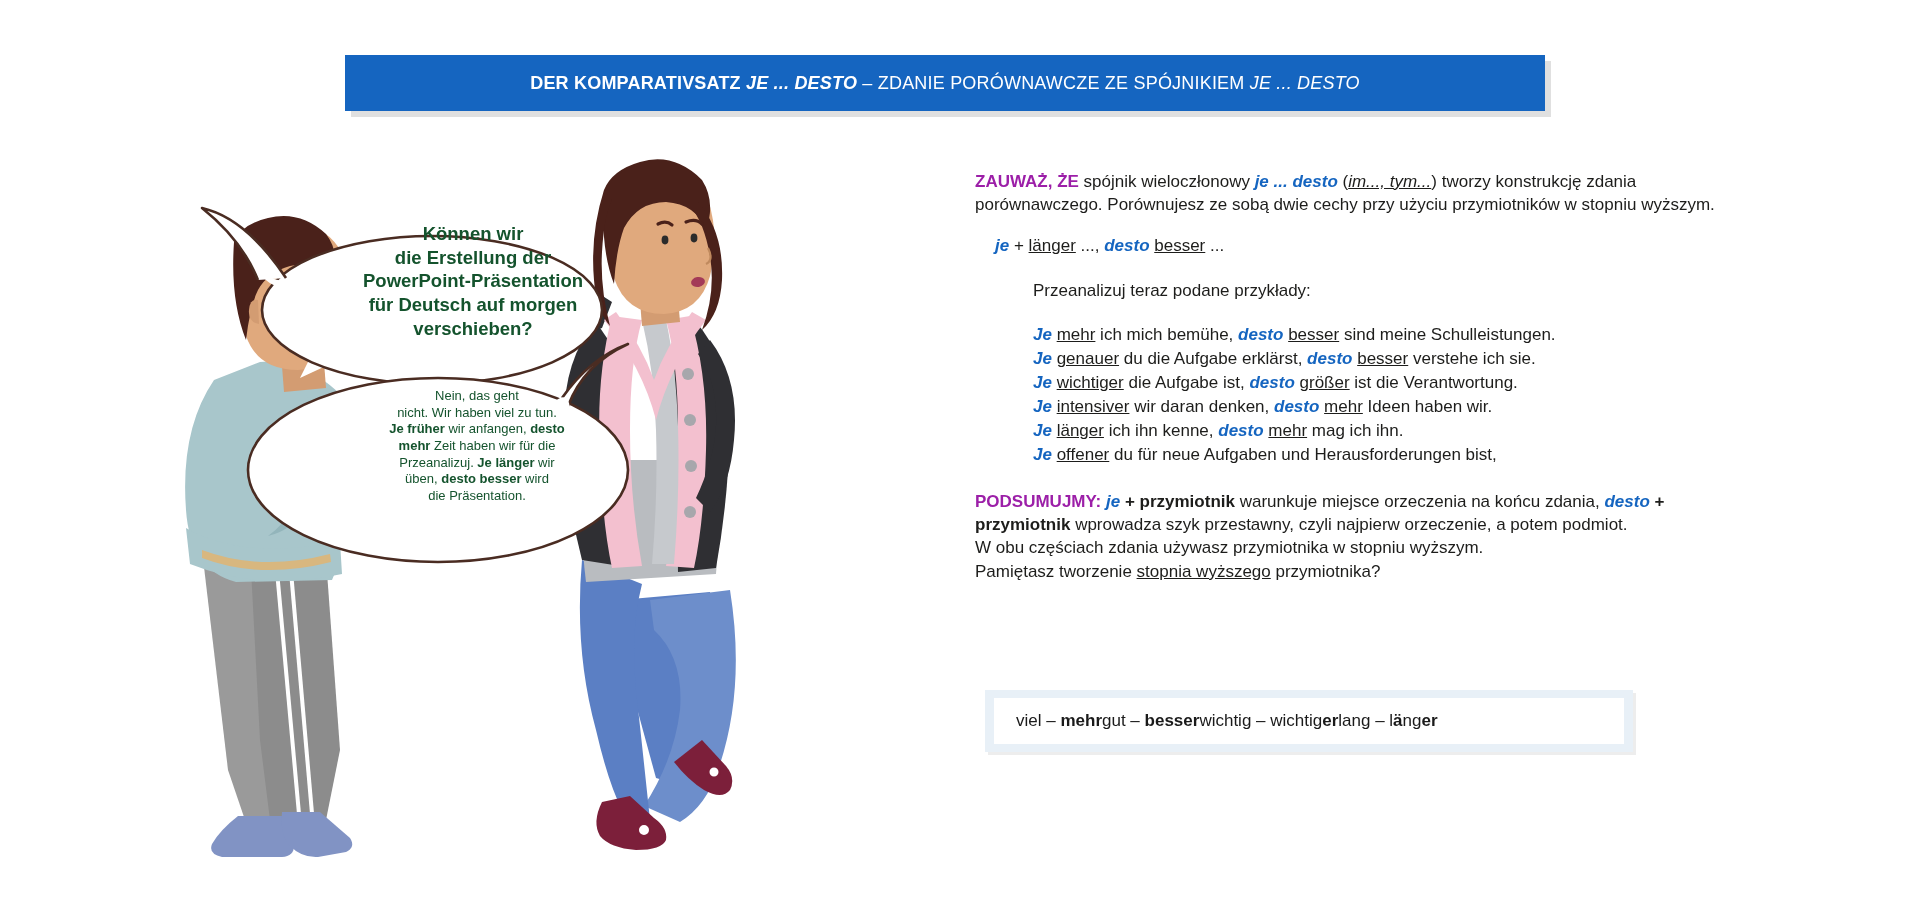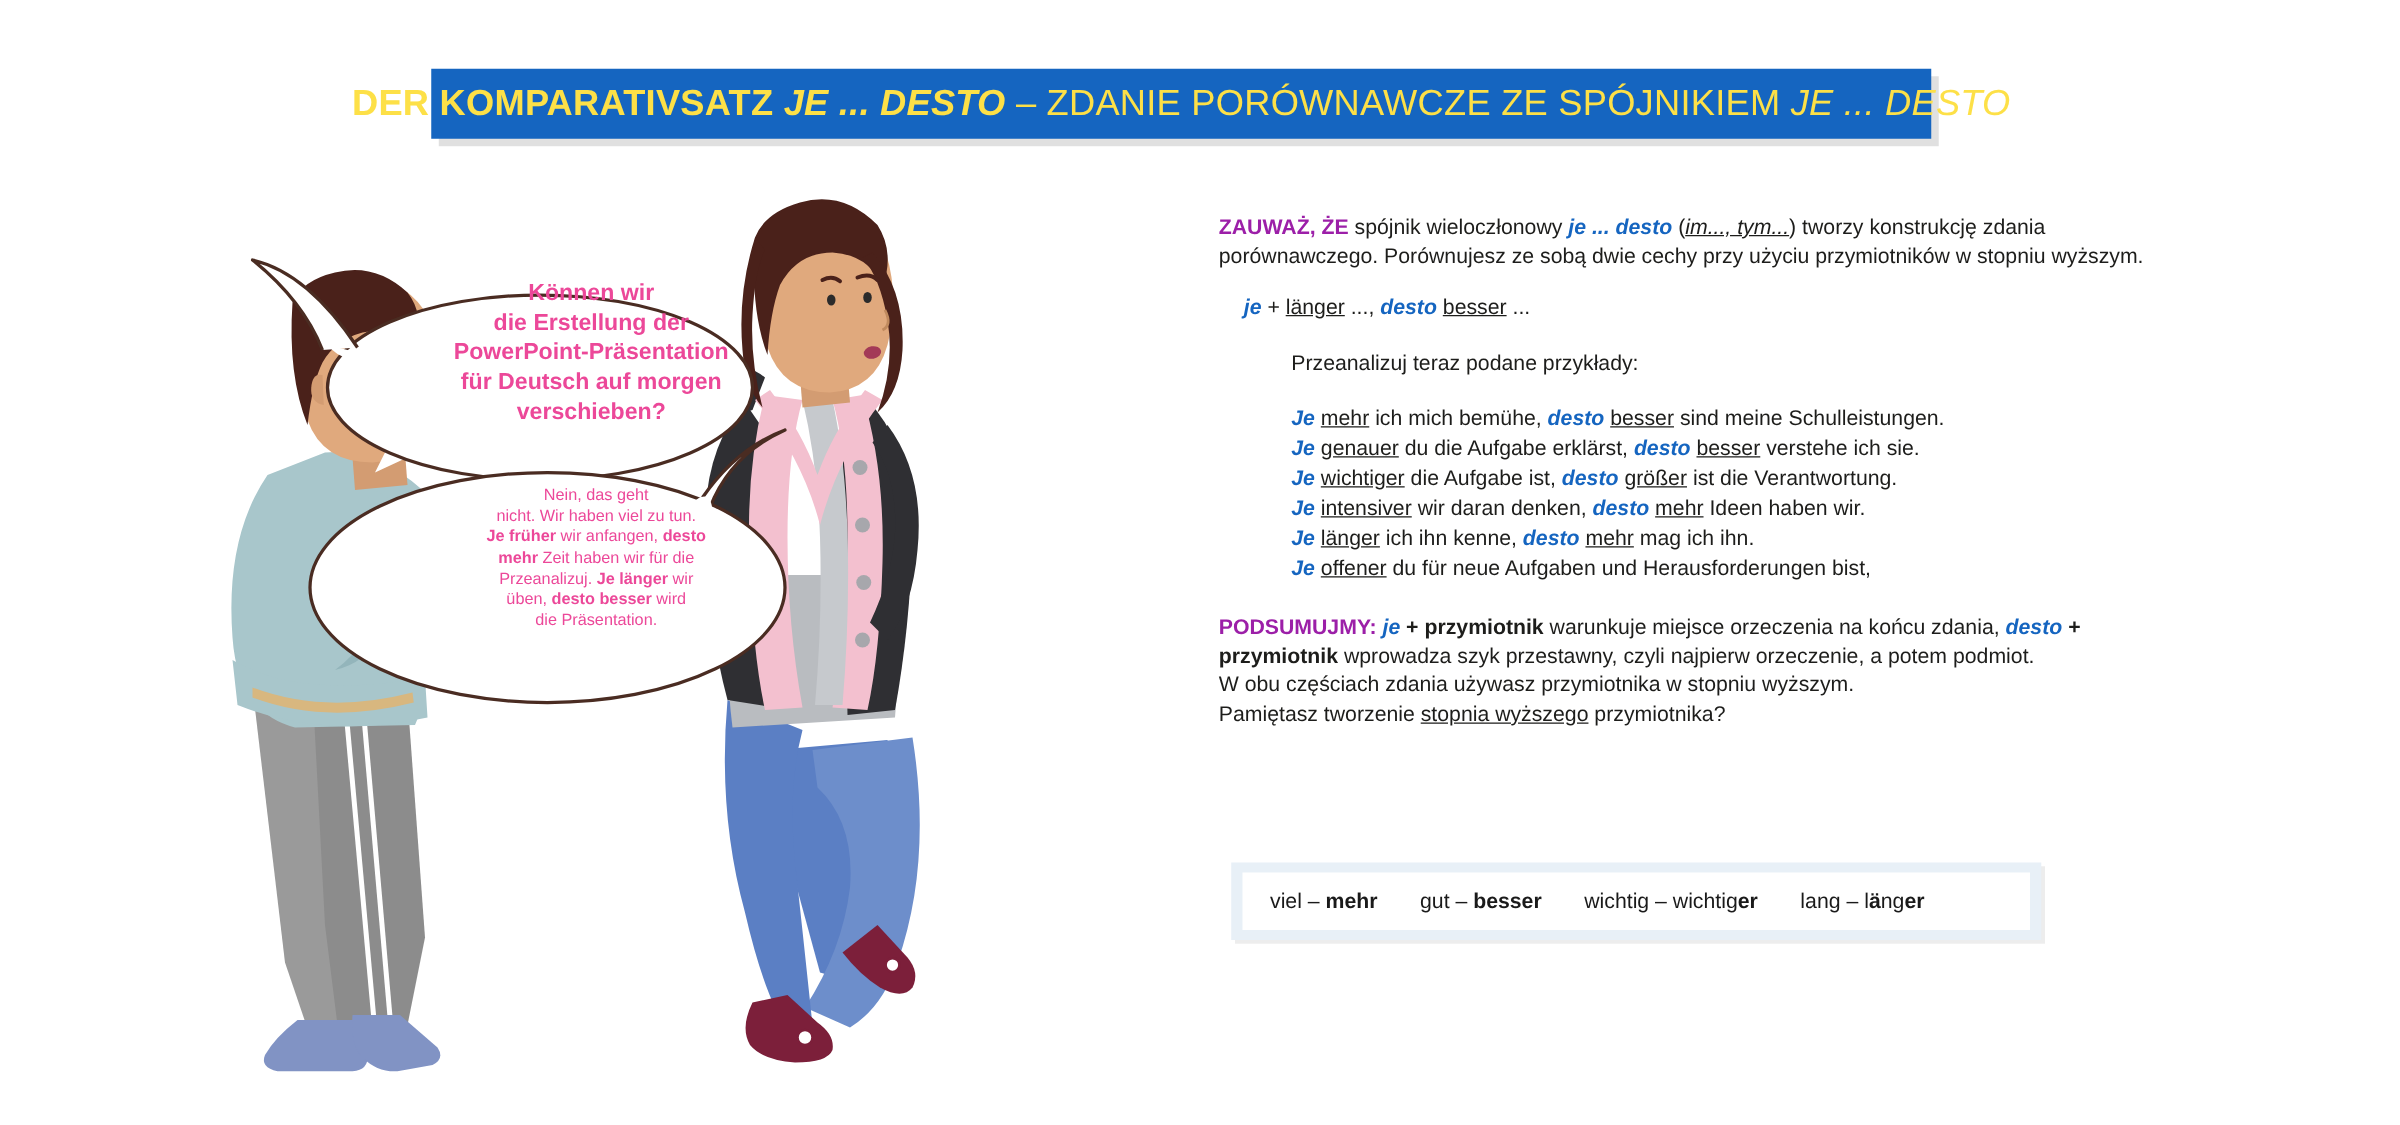--- a/index.html
+++ b/index.html
@@ -23,22 +23,22 @@
     top: 55px;
     width: 1200px;
     height: 56px;
     background: #1565c0;
     box-shadow: 6px 6px 0 rgba(0,0,0,0.12);
     display: flex;
     align-items: center;
     justify-content: center;
   }
   #header-title {
-    color: #fde047;
-    font-size: 29px;
+    color: #ffffff;
+    font-size: 18px;
     letter-spacing: 0.2px;
     white-space: nowrap;
     font-weight: 400;
   }
   #header-title b { font-weight: 700; }
   #header-title i { font-style: italic; }
 
   
   #illustration {
     position: absolute;
@@ -47,21 +47,21 @@
     width: 810px;
     height: 740px;
   }
   #illustration svg { display: block; }
 
   
   .bubble-text {
     position: absolute;
     text-align: center;
     line-height: 1.28;
-    color: #ec4899;
+    color: #14532d;
   }
   #bubble1-text {
     left: 338px;
     top: 222px;
     width: 270px;
     font-size: 18.5px;
     font-weight: 700;
   }
   #bubble2-text {
     left: 327px;
@@ -127,21 +127,20 @@
     position: absolute;
     left: 9px;
     top: 8px;
     right: 9px;
     bottom: 8px;
     background: #ffffff;
     display: flex;
     align-items: center;
     padding-left: 22px;
     box-sizing: border-box;
-    gap: 34px;
     font-size: 17px;
   }
   .comp-item { white-space: nowrap; }
   .comp-item b { font-weight: 700; }
 </style>
 </head>
 <body>
 
 <div id="header-banner">
   <div id="header-title">

